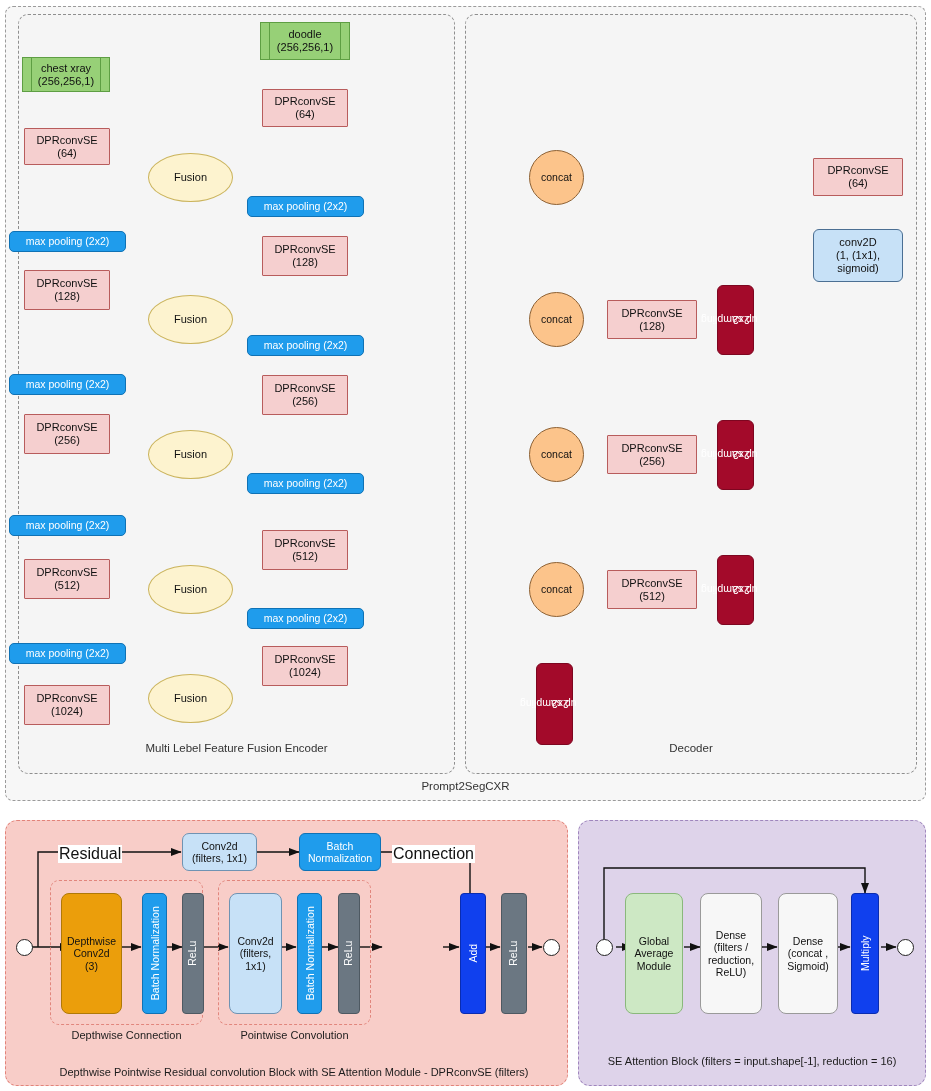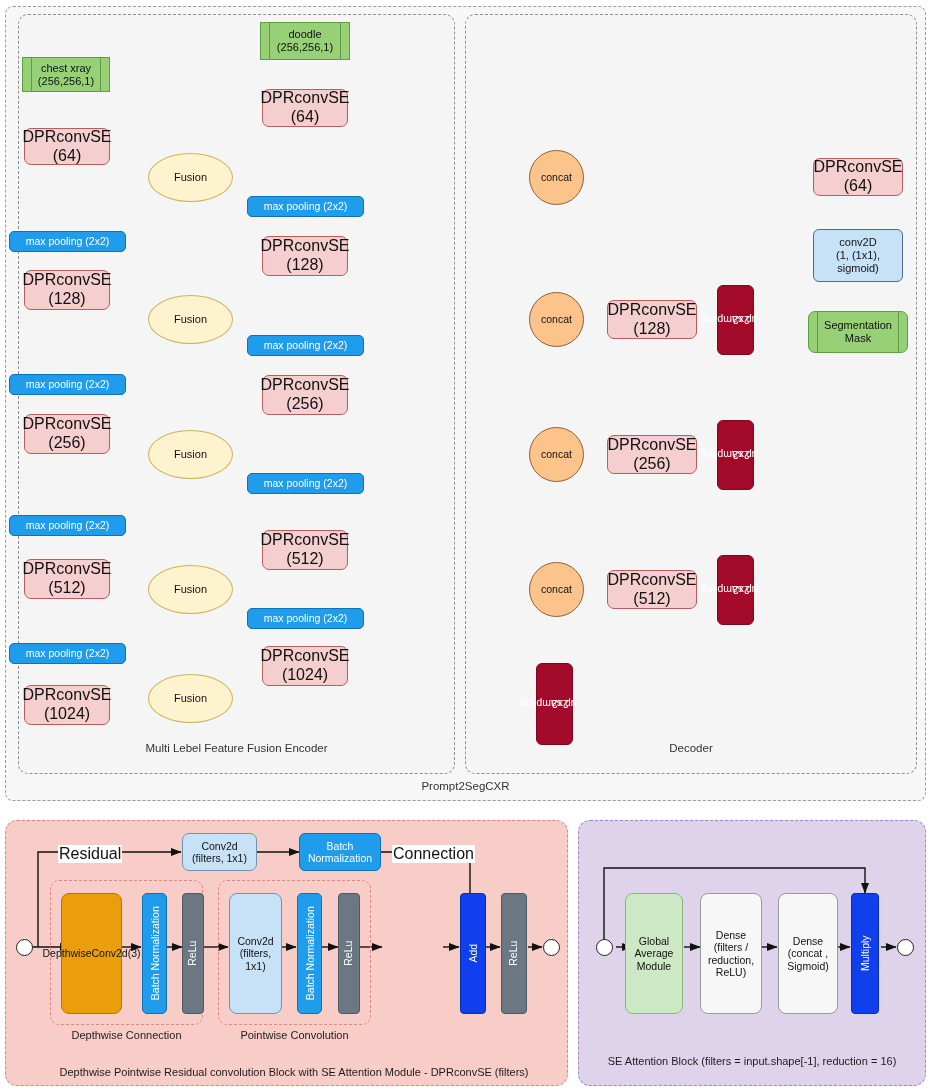--- a/index.html
+++ b/index.html
@@ -9,21 +9,21 @@
   .abs{position:absolute;box-sizing:border-box;}
 
   
   .dash-outer{border:1.5px dashed #9b9b9b;border-radius:8px;background:#f7f7f7;}
   .dash-inner{border:1.2px dashed #8f8f8f;border-radius:10px;background:#f5f5f5;}
   .sec-label{font-size:11.5px;color:#333;text-align:center;width:100%;}
 
   
   .node{display:flex;align-items:center;justify-content:center;text-align:center;
         line-height:1.18;color:#111;}
-  .dpr{background:#f5cfcf;border:1.1px solid #b85c5c;border-radius:7px;font-size:16px;}
+  .dpr{background:#f5cfcf;border:1.1px solid #b85c5c;border-radius:1px;font-size:11px;}
   .inputbox{background:#97d077;border:1.1px solid #5e9e43;font-size:11px;}
   .inputbox .tapeline{position:absolute;top:0;bottom:0;width:1px;background:#5e9e43;}
   .maxpool{background:#1f9cec;border:1.1px solid #0f72b5;border-radius:5px;color:#fff;
            font-size:10.5px;}
   .fusion{background:#fdf3cf;border:1.1px solid #cbb45d;border-radius:50%;font-size:11px;}
   .concat{background:#fcc48b;border:1.1px solid #8d6134;border-radius:50%;font-size:10.5px;}
   .upsamp{background:#a30a2a;border:1.1px solid #7d0620;border-radius:6px;color:#fff;
           font-size:10.5px;}
   .upsamp span{display:block;transform:rotate(-90deg);white-space:nowrap;line-height:1.15;
                text-align:center;}
@@ -265,26 +265,20 @@
 
   <div class="abs node dpr" style="left:813px;top:158px;width:90px;height:38px;flex-direction:column;">
     <div>DPRconvSE</div>
     <div>(64)</div>
   </div>
   <div class="abs node convout" style="left:813px;top:229px;width:90px;height:53px;flex-direction:column;">
     <div>conv2D</div>
     <div>(1, (1x1),</div>
     <div>sigmoid)</div>
   </div>
-  <div class="abs node segmask" style="left:808px;top:311px;width:100px;height:42px;flex-direction:column;">
-    <div class="tapeline" style="left:8px;"></div>
-      <div class="tapeline" style="right:8px;"></div>
-    <div>Segmentation</div>
-    <div>Mask</div>
-  </div>
 
   <div class="abs panel-dpr" style="left:5px;top:820px;width:563px;height:266px;"></div>
 
   <svg class="wires" viewBox="0 0 931 1091">
     <g stroke="#111" stroke-width="1.4" fill="none">
 
       <path d="M32,947 L70,947" marker-end="url(#ah)"></path>
       <path d="M122,947 L141,947" marker-end="url(#ah)"></path>
       <path d="M167,947 L182,947" marker-end="url(#ah)"></path>
       <path d="M204,947 L228,947" marker-end="url(#ah)"></path>
@@ -313,21 +307,21 @@
     <div>(filters, 1x1)</div>
   </div>
   <div class="abs node b-bn" style="left:299px;top:833px;width:82px;height:38px;flex-direction:column;">
     <div>Batch</div>
     <div>Normalization</div>
   </div>
 
   <div class="abs sub-dash" style="left:50px;top:880px;width:153px;height:145px;"></div>
   <div class="abs pcap" style="left:50px;top:1029px;width:153px;">Depthwise Connection</div>
 
-  <div class="abs node b-orange" style="left:61px;top:893px;width:61px;height:121px;flex-direction:row;">
+  <div class="abs node b-orange" style="left:61px;top:893px;width:61px;height:121px;flex-direction:column;">
     <div>Depthwise</div>
     <div>Conv2d</div>
     <div>(3)</div>
   </div>
   <div class="abs node b-blue vtext" style="left:142px;top:893px;width:25px;height:121px;">
     <span>Batch Normalization</span>
   </div>
   <div class="abs node b-gray vtext" style="left:182px;top:893px;width:22px;height:121px;">
     <span>ReLu</span>
   </div>

